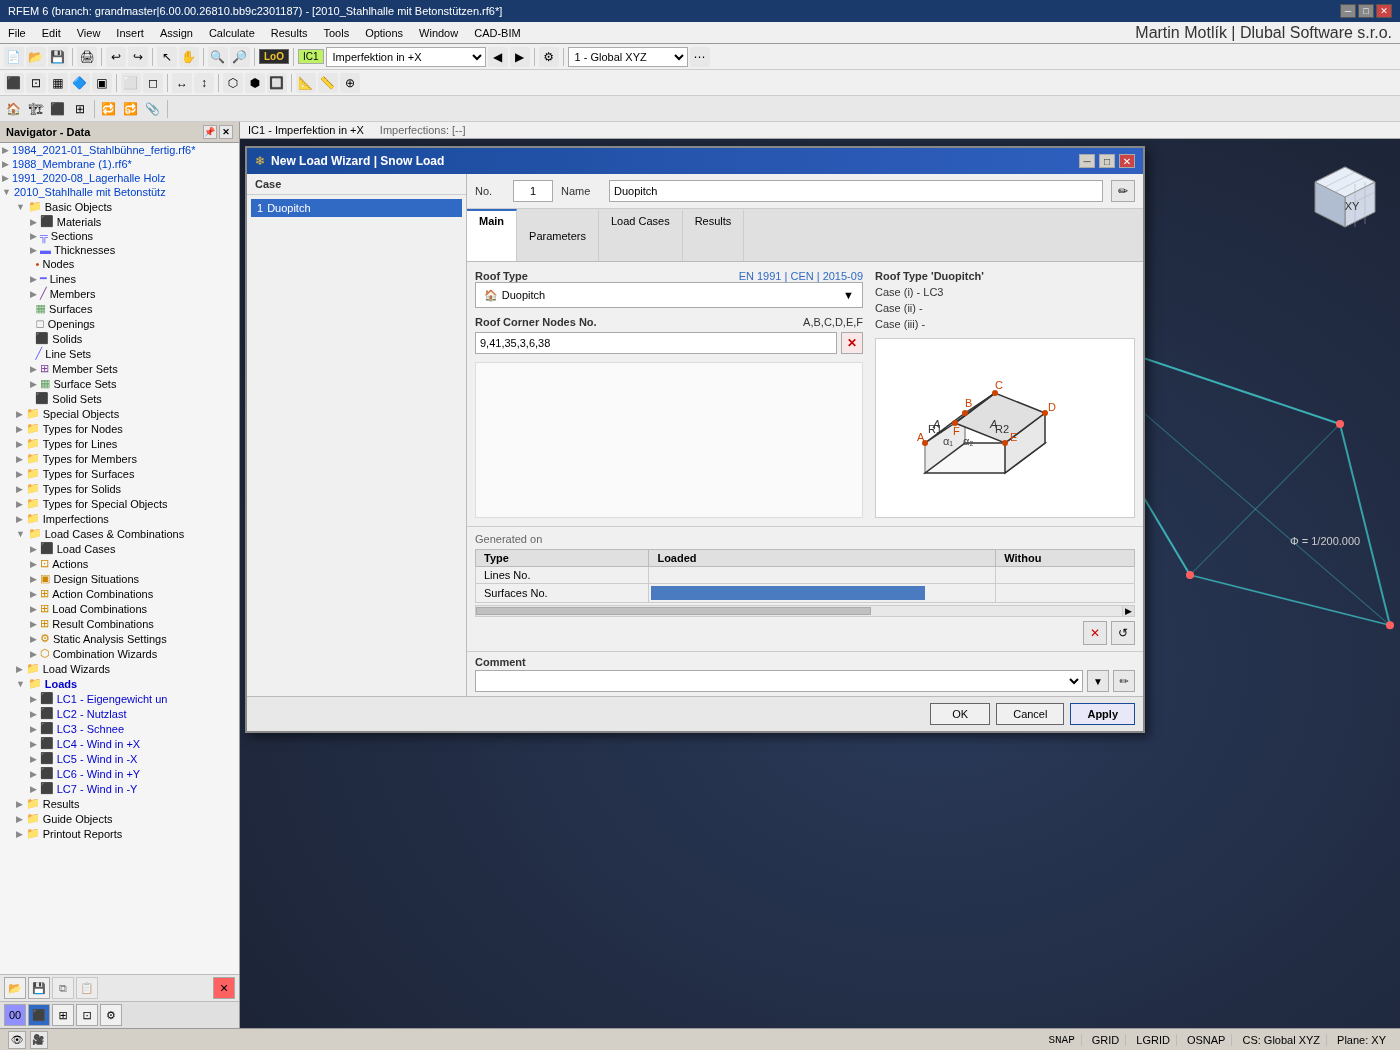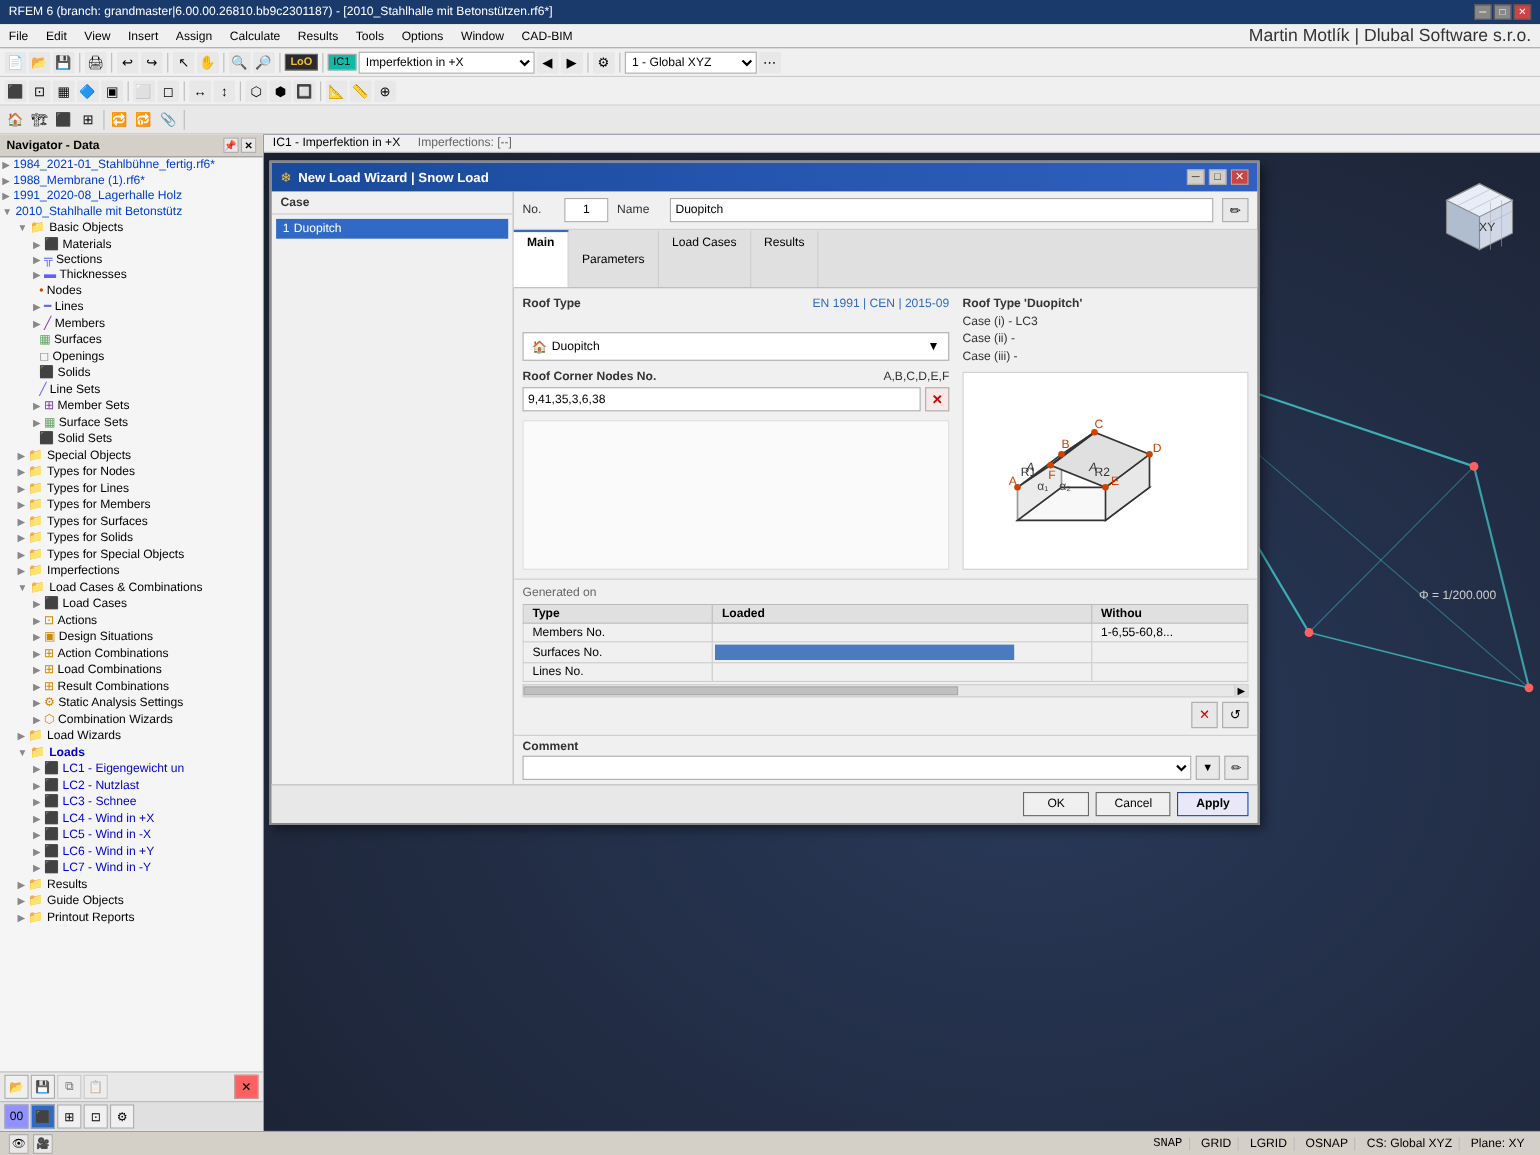--- a/index.html
+++ b/index.html
@@ -80,21 +80,21 @@
   <div class="tb-icon">↪</div>
   <div class="tb-separator"></div>
   <div class="tb-icon">↖</div>
   <div class="tb-icon">✋</div>
   <div class="tb-separator"></div>
   <div class="tb-icon">🔍</div>
   <div class="tb-icon">🔎</div>
   <div class="tb-separator"></div>
   <div style="background:#2a2a2a;color:#f0c030;padding:1px 4px;font-size:10px;font-weight:bold;border:1px solid #666;cursor:pointer;">LoO</div>
   <div class="tb-separator"></div>
-  <div style="background:#14b8a6;border:1px solid #aaa;padding:1px 4px;font-size:10px;cursor:pointer;text-align:center;">IC1</div>
+  <div style="background:#bef264;border:1px solid #aaa;padding:1px 4px;font-size:10px;cursor:pointer;text-align:center;">IC1</div>
   <select class="tb-dropdown" style="width:160px;">
     <option>Imperfektion in +X</option>
   </select>
   <div class="tb-icon">◀</div>
   <div class="tb-icon">▶</div>
   <div class="tb-separator"></div>
   <div class="tb-icon">⚙</div>
   <div class="tb-separator"></div>
   <select class="tb-dropdown" style="width:120px;">
     <option>1 - Global XYZ</option>
@@ -308,21 +308,21 @@
             <div style="padding:4px 12px;cursor:pointer;font-size:11px;border-right:1px solid #ccc;border-top:2px solid #316ac5;background:white;font-weight:bold;">Main</div>
             <div style="padding:19px 12px;cursor:pointer;font-size:11px;border-right:1px solid #ccc;border-top:2px solid transparent;">Parameters</div>
             <div style="padding:4px 12px;cursor:pointer;font-size:11px;border-right:1px solid #ccc;border-top:2px solid transparent;">Load Cases</div>
             <div style="padding:4px 12px;cursor:pointer;font-size:11px;border-right:1px solid #ccc;border-top:2px solid transparent;">Results</div>
           </div>
 
           <div style="display:flex;flex:1;padding:8px;gap:12px;max-height:420px;">
 
             <div style="flex:1;display:flex;flex-direction:column;">
 
-              <div style="display:flex;align-items:center;margin-bottom:20px;">
+              <div style="display:flex;align-items:center;margin-bottom:0;">
                 <span style="font-size:11px;color:#333;min-width:120px;font-weight:bold;">Roof Type</span>
                 <span style="color:#316ac5;font-size:11px;flex:1;text-align:right;">EN 1991 | CEN | 2015-09</span>
               </div>
 
               <div style="border:1px solid #aaa;background:white;height:26px;padding:0 8px;font-size:11px;display:flex;align-items:center;justify-content:space-between;margin-bottom:8px;cursor:pointer;">
                 <span style="display:flex;align-items:center;gap:4px;">
                     <span style="color:#f0c040;">🏠</span> 
                     <span>Duopitch</span>
                   </span>
                 <span>▼</span>
@@ -391,34 +391,29 @@
               <table style="width:100%;border-collapse:collapse;font-size:11px;">
                 <thead>
                   <tr>
                     <th style="background:#e0e0e0;border:1px solid #bbb;padding:2px 8px;text-align:left;min-width:100px;">Type</th>
                     <th style="background:#e0e0e0;border:1px solid #bbb;padding:2px 8px;text-align:left;min-width:200px;">Loaded</th>
                     <th style="background:#e0e0e0;border:1px solid #bbb;padding:2px 8px;text-align:left;min-width:80px;">Withou</th>
                   </tr>
                 </thead>
                 <tbody>
                   <tr>
-                    <td style="border:1px solid #ccc;padding:2px 8px;">Members No.</td>
+                    <td style="border:1px solid #ccc;padding:2px 8px;">Lines No.</td>
                     <td style="border:1px solid #ccc;padding:2px;"></td>
-                    <td style="border:1px solid #ccc;padding:2px 8px;">1-6,55-60,8...</td>
+                    <td style="border:1px solid #ccc;padding:2px 8px;"></td>
                   </tr>
                   <tr>
                     <td style="border:1px solid #ccc;padding:2px 8px;">Surfaces No.</td>
                     <td style="border:1px solid #ccc;padding:2px;">
                         <div style="height:14px;background:#4a7abf;width:80%;"></div>
                       </td>
-                    <td style="border:1px solid #ccc;padding:2px 8px;"></td>
-                  </tr>
-                  <tr>
-                    <td style="border:1px solid #ccc;padding:2px 8px;">Lines No.</td>
-                    <td style="border:1px solid #ccc;padding:2px;"></td>
                     <td style="border:1px solid #ccc;padding:2px 8px;"></td>
                   </tr>
                 </tbody>
               </table>
             </div>
 
             <div style="height:12px;background:#e8e8e8;border:1px solid #ccc;margin-top:2px;position:relative;">
               <div style="position:absolute;left:0;top:1px;bottom:1px;width:60%;background:#c0c0c0;border:1px solid #aaa;cursor:pointer;"></div>
               <div style="position:absolute;right:0;top:0;width:12px;bottom:0;background:#e0e0e0;border-left:1px solid #ccc;display:flex;align-items:center;justify-content:center;cursor:pointer;font-size:9px;">▶</div>
             </div>

